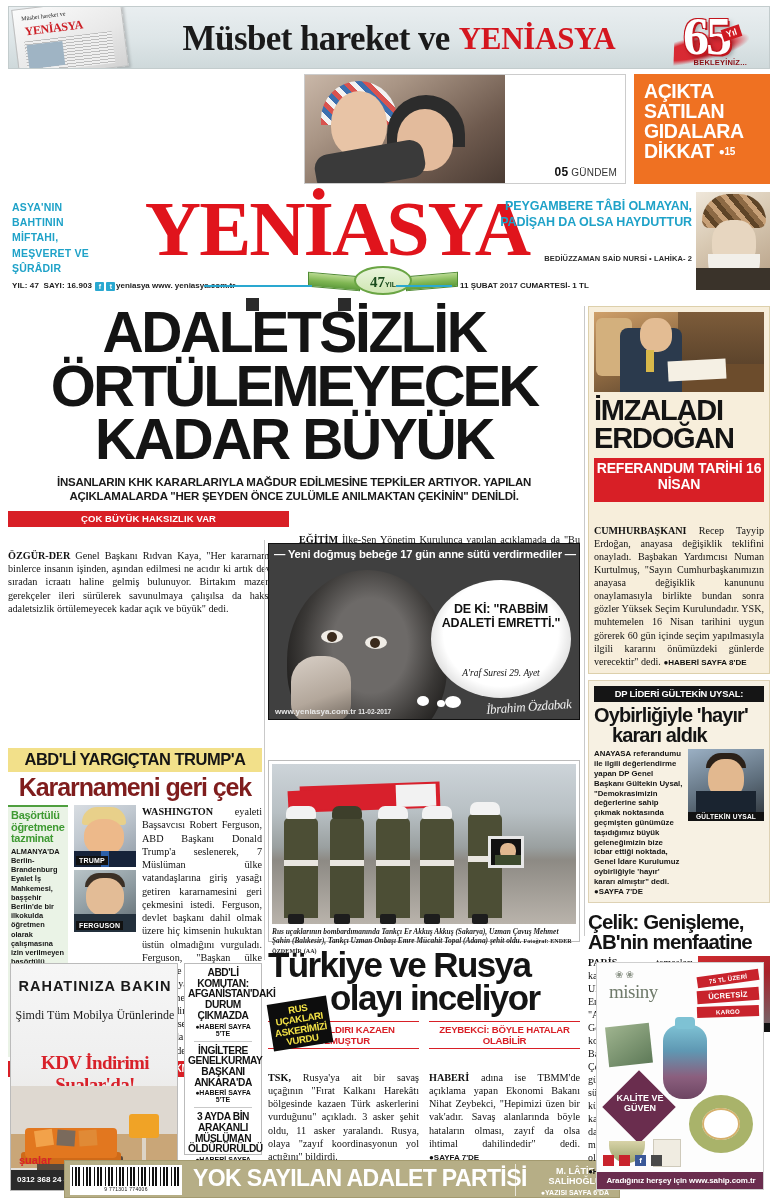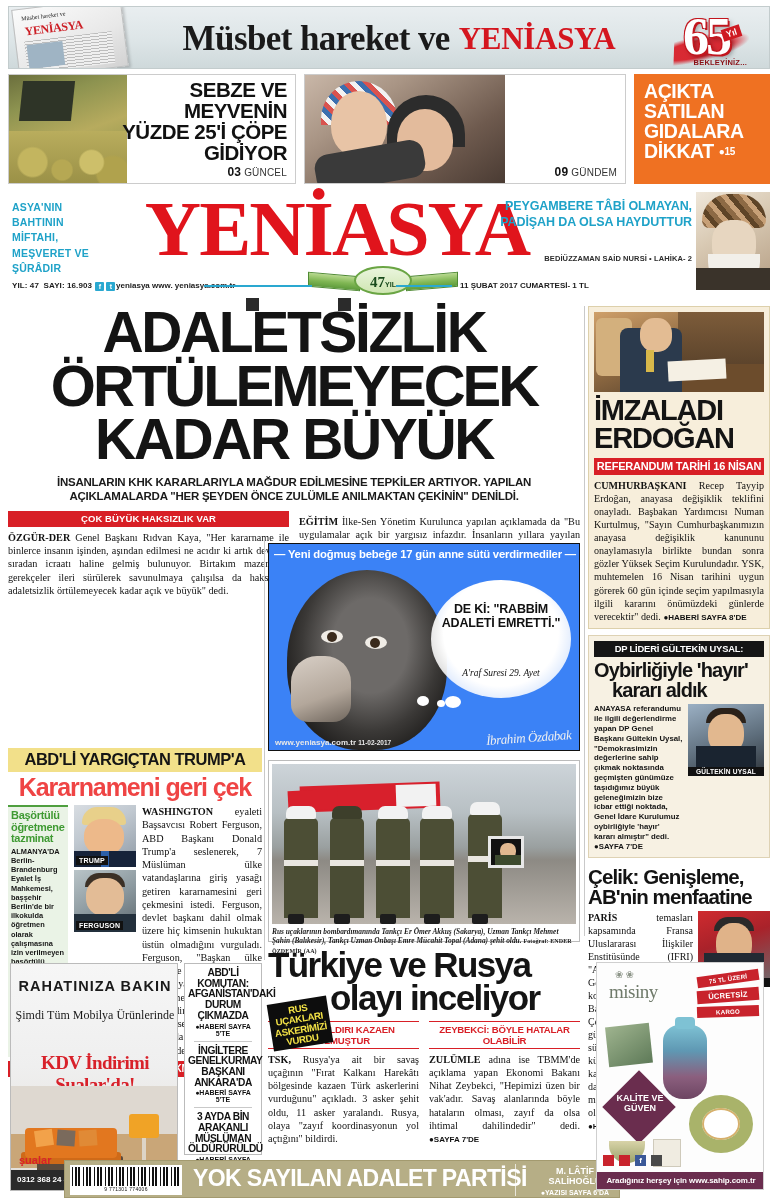--- a/index.html
+++ b/index.html
@@ -188,34 +188,34 @@
     padding: 0 6px;
   }
   .lead .cols { display: flex; gap: 10px; margin-top: 8px; }
   .lead .col { width: 50%; }
   .kicker {
     background: #d81f26; color: #fff; text-align: center; font-weight: bold;
     font-size: 9.5px; padding: 2px 0 3px; letter-spacing: .1px;
   }
   .body-serif {
     font-family: "Liberation Serif", serif; font-size: 10.2px; line-height: 1.3;
-    color: #111; text-align: justify; margin-top: 4px;
+    color: #111; text-align: justify; margin-top: 22px;
   }
   .body-serif b { font-weight: bold; }
   .refdot { font-weight: bold; font-family:"Liberation Sans",sans-serif; font-size: 8px; white-space: nowrap;}
 
   
   .trump { position: absolute; left: 8px; top: 748px; width: 254px; }
   .trump .banner {
     background: #f2e08a; color: #151515; font-weight: bold; text-align: center;
     font-size: 16.5px; letter-spacing: -.5px; padding: 2px 0 3px;
   }
   .trump h2 {
     font-size: 25px; font-weight: bold; letter-spacing: -1.1px; line-height: 1;
-    margin: 3px 0 5px; color: #ef4444; text-align:center;
+    margin: 3px 0 5px; color: #7f1d1d; text-align:center;
   }
   .trump .row { display: flex; gap: 6px; }
   .green-box { width: 60px; background: #eaf3e6; border-top: 2px solid #4f9f3f; }
   .green-box .gb-head {
     color: #3f9a33; font-weight: bold; font-size: 11px; line-height: 1.06; padding: 3px 3px 2px;
     letter-spacing: -.3px;
   }
   .green-box .gb-body { font-size: 7.4px; line-height: 1.24; padding: 0 3px 3px; color: #161616; font-weight: 600;}
   .photo-col { width: 62px; }
   .photo-box { position: relative; width: 62px; height: 62px; overflow: hidden; margin-bottom: 3px; }
@@ -272,22 +272,22 @@
     position: absolute; left: 184px; top: 963px; width: 78px; height: 192px;
     border: 1px solid #bbb; background: #fff; padding: 4px 3px;
   }
   .brief { text-align: center; }
   .brief .bh { font-weight: bold; font-size: 10.2px; line-height: 1.05; color: #111; letter-spacing: -.4px; }
   .brief .bref { font-size: 7px; font-weight: bold; color: #111; margin-top: 1px; }
   .brief-sep { height: 1px; background: #c9c9c9; margin: 4px 6px; }
 
   
   .cartoon {
-    position: absolute; left: 268px; top: 543px; width: 312px; height: 208px;
-    background: #3b82f6; border: 1px solid #111; overflow: hidden;
+    position: absolute; left: 268px; top: 543px; width: 312px; height: 177px;
+    background: #404040; border: 1px solid #111; overflow: hidden;
   }
   .cartoon .ctitle {
     position: absolute; left: 0; top: 4px; width: 312px; text-align: center;
     color: #fff; font-weight: bold; font-size: 11.3px; letter-spacing: -.2px;
   }
   .cartoon .baby {
     position: absolute; left: 18px; top: 26px; width: 160px; height: 180px;
     background: radial-gradient(ellipse at 52% 42%, #6d6a68 0 32%, #3b3937 58%, #141312 85%);
     border-radius: 50% 50% 45% 45%;
   }
@@ -411,21 +411,21 @@
   .erdogan-card .ph .head { position:absolute; left:46px; top:6px; width:32px; height:34px; border-radius:44%; background:#e3bc93;}
   .erdogan-card .ph .tie { position:absolute; left:52px; top:38px; width:8px; height:22px; background:#d8b84a;}
   .erdogan-card .ph .desk { position:absolute; left:60px; bottom:0; width:112px; height:28px; background:#6c4c2c;}
   .erdogan-card .ph .paper { position:absolute; left:74px; bottom:12px; width:58px; height:20px; background:#f5f0e4; transform:rotate(-3deg);}
   .erdogan-card h2 {
     font-size: 29px; font-weight: bold; line-height: .96; letter-spacing: -1.2px;
     color: #141414; margin: 5px 0 5px; text-align:left;
   }
   .erdogan-card .redbar {
     background: #d81f26; color: #fff; text-align: center; font-weight: bold;
-    font-size: 11px; padding: 2px 0 3px; letter-spacing: -.2px;
+    font-size: 14px; padding: 2px 0 10px; letter-spacing: -.2px;
   }
   .erdogan-card .body-serif { font-size: 10.1px; }
 
   .dp-card { margin-top: 6px; background: #f7f1e3; border: 1px solid #ded2b4; padding: 5px; }
   .dp-card .blkbar {
     background: #151515; color: #fff; text-align: center; font-weight: bold;
     font-size: 9.4px; padding: 2px 0 3px; letter-spacing: -.2px;
   }
   .dp-card h3 {
     font-size: 20px; font-weight: bold; line-height: .98; letter-spacing: -.9px;
@@ -534,42 +534,31 @@
     <div class="promo-48">
       <div class="swash"></div>
       <div class="n48">65</div>
       <div class="yil">Yıl</div>
       <div class="bekl">BEKLEYİNİZ...</div>
     </div>
   </div>
 
   <div class="teaser-row">
 
-    <div class="teaser teaser-1">
-      <div class="t-photo t1-photo">
-        <div class="machine"></div>
-        <div class="grapes"></div>
-      </div>
-      <div class="t-head t1-head">SEBZE VE MEYVENİN YÜZDE 25'İ ÇÖPE GİDİYOR</div>
-      <div class="t-ref">
-        <b>03</b>
-        <span>GÜNCEL</span>
-      </div>
-    </div>
 
     <div class="teaser teaser-2">
       <div class="t-photo t2-photo">
         <div class="scarf-a"></div>
         <div class="face-a"></div>
         <div class="scarf-b"></div>
         <div class="face-b"></div>
         <div class="arm"></div>
       </div>
       <div class="t-ref">
-        <b>09</b>
+        <b>05</b>
         <span>GÜNDEM</span>
       </div>
     </div>
 
     <div class="teaser teaser-3">
       <div class="t3-head">
         <span>AÇIKTA SATILAN GIDALARA DİKKAT</span>
         <span class="t3-dot">●<span>15</span></span>
       </div>
     </div>
@@ -756,39 +745,39 @@
           <div class="hat"></div>
           <div class="belt"></div>
           <div class="boot"></div>
         </div>
       <div class="frame">
           <div class="fc"></div>
           <div class="bd"></div>
         </div>
     </div>
     <div class="cap">
-      <span>Rus uçaklarının bombardımanında Tankçı Er Ömer Akkuş (Sakarya), Uzman Tankçı Mehmet Şahin (Balıkesir), Tankçı Uzman Onbaşı Emre Mücahit Topal (Adana) şehit oldu.</span>
+      <span>Rus uçaklarının bombardımanında Tankçı Er Akkuş Akkuş (Sakarya), Uzman Çavuş Mehmet Şahin (Balıkesir), Tankçı Uzman Onbaşı Emre Mücahit Topal (Adana) şehit oldu.</span>
       <span class="credit">Fotoğraf: ENDER ÖZDEMİR (AA)</span>
     </div>
   </div>
 
   <div class="trus">
     <h2>
       <div>Türkiye ve Rusya</div>
       <div class="l2">olayı inceliyor</div>
     </h2>
     <div class="stamp">RUS UÇAKLARI ASKERİMİZİ VURDU</div>
     <div class="cols">
       <div class="col">
         <div class="kicker2">TSK: SALDIRI KAZAEN OLMUŞTUR</div>
         <div class="body-serif"><b>TSK,</b><span> Rusya'ya ait bir savaş uçağının "Fırat Kalkanı Harekâtı bölgesinde kazaen Türk askerlerini vurduğunu" açıkladı. 3 asker şehit oldu, 11 asker yaralandı. Rusya, olaya "zayıf koordinasyonun yol açtığını" bildirdi.</span></div>
       </div>
       <div class="col">
         <div class="kicker2">ZEYBEKCİ: BÖYLE HATALAR OLABİLİR</div>
-        <div class="body-serif"><b>ZULÜMLE</b><span> adına ise TBMM'de açıklama yapan Ekonomi Bakanı Nihat Zeybekci, "Hepimizi üzen bir vak'adır. Savaş alanlarında böyle hataların olması, zayıf da olsa ihtimal dahilindedir" dedi.</span> <span class="refdot">●SAYFA 7'DE</span></div>
+        <div class="body-serif"><b>HABERİ</b><span> adına ise TBMM'de açıklama yapan Ekonomi Bakanı Nihat Zeybekci, "Hepimizi üzen bir vak'adır. Savaş alanlarında böyle hataların olması, zayıf da olsa ihtimal dahilindedir" dedi.</span> <span class="refdot">●SAYFA 7'DE</span></div>
       </div>
     </div>
   </div>
 
   <div class="botbar">
     <div class="barcode">
       <div class="bars"></div>
       <div class="num">9 771301 774006</div>
     </div>
     <div class="title">YOK SAYILAN ADALET PARTİSİ</div>

